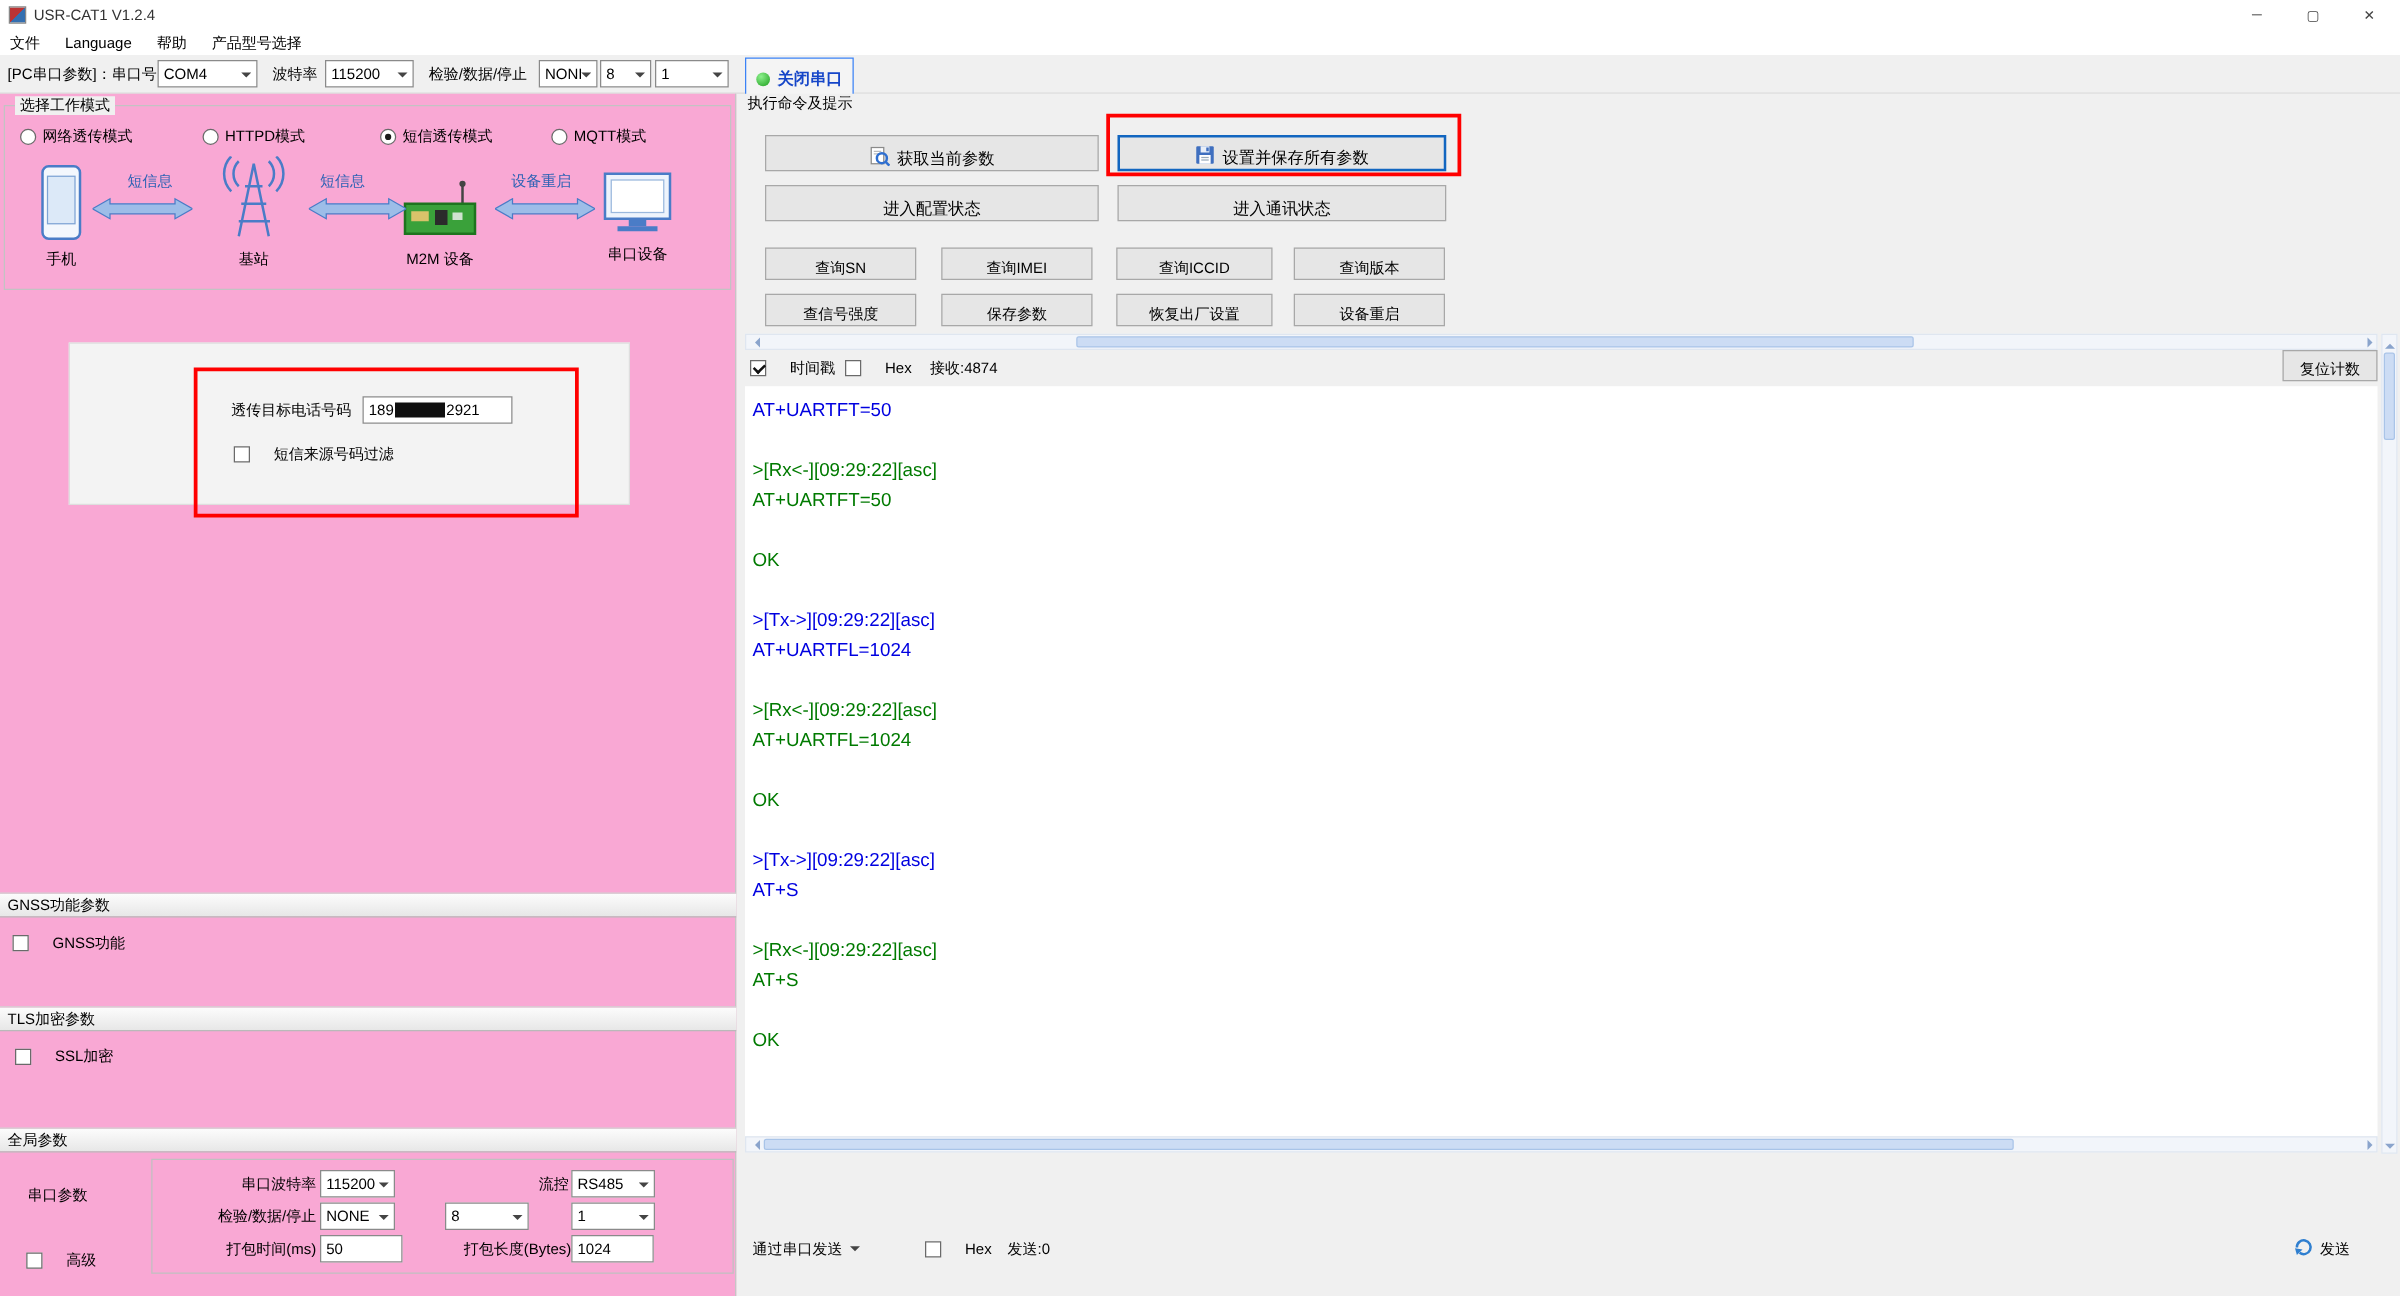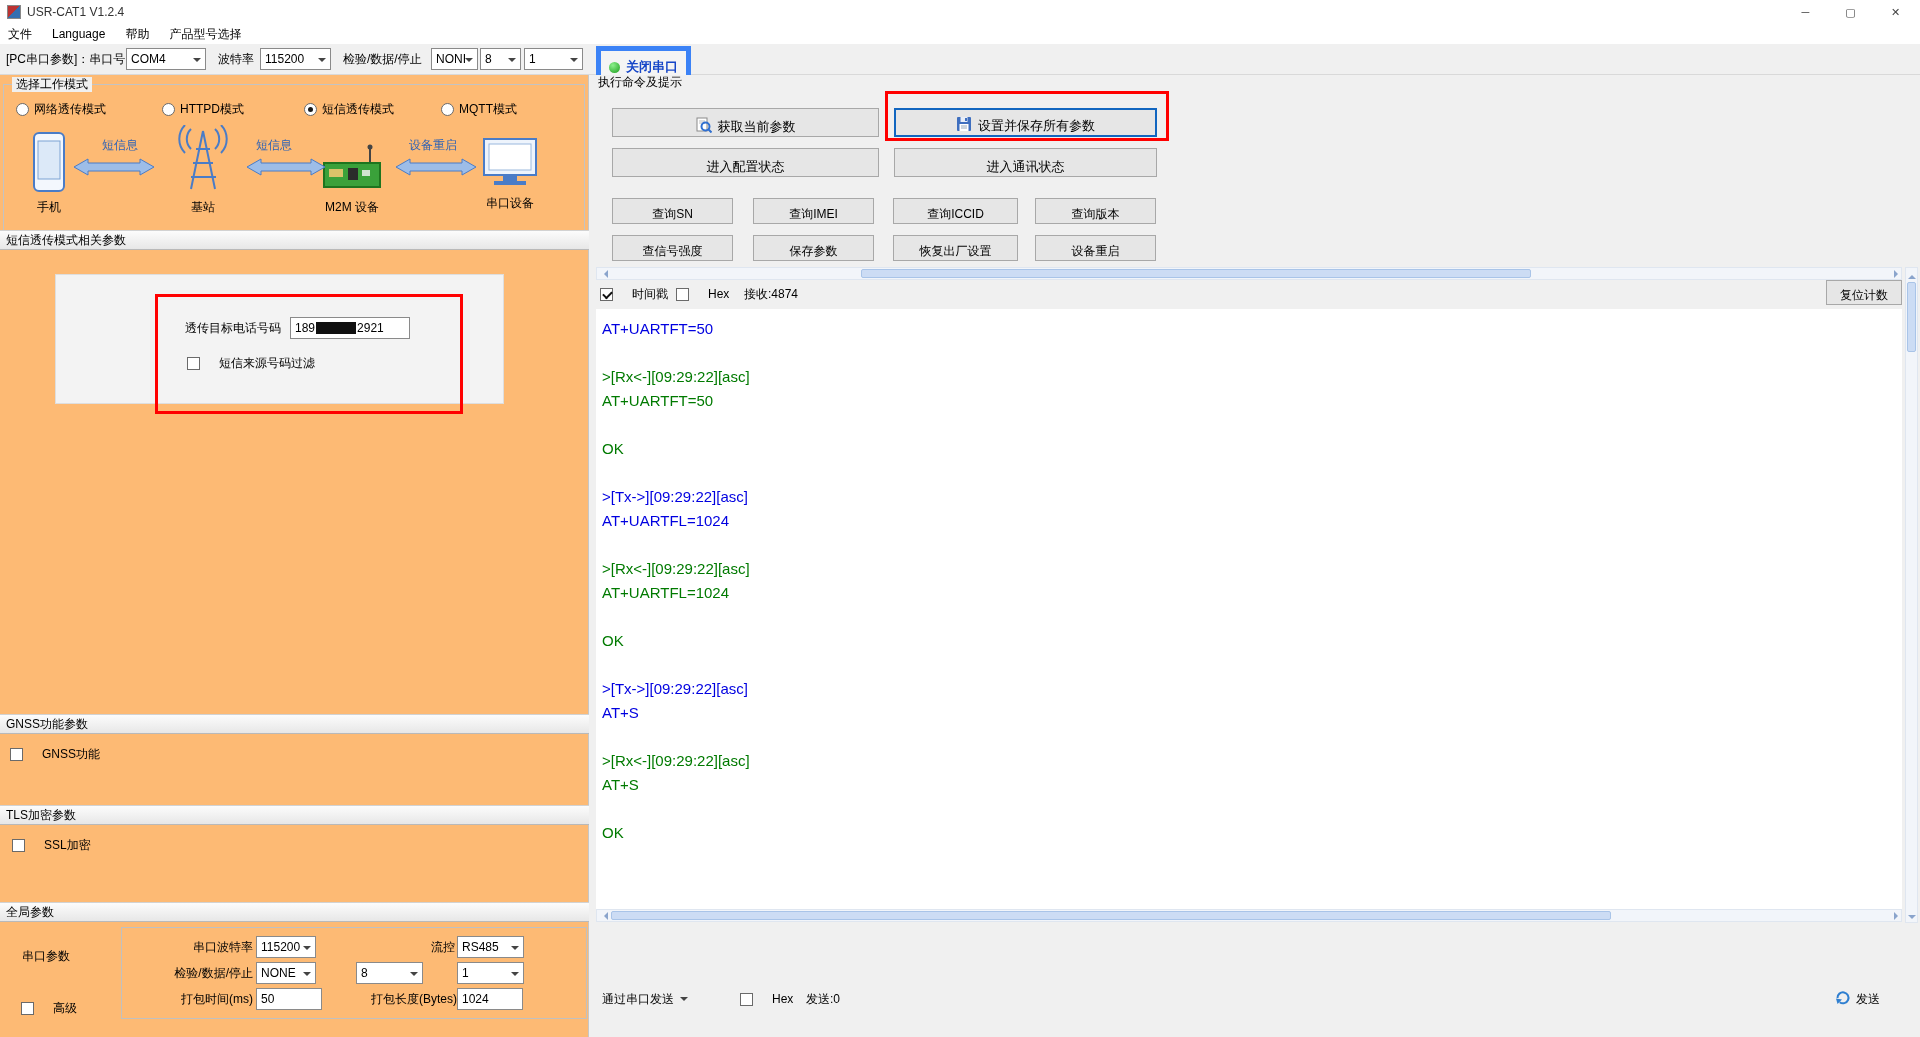--- a/index.html
+++ b/index.html
@@ -14,25 +14,25 @@
   
   .menubar{position:absolute;left:0;top:24px;width:1920px;height:20px;background:#fff;display:flex;align-items:center}
   .menu-item{padding:0 10px;line-height:20px}
   .menu-item:first-child{padding-left:8px}
   
   .toolbar{position:absolute;left:0;top:44px;width:1920px;height:31px;background:#f0f0f0;border-bottom:1px solid #d9d9d9}
   .lbl{position:absolute;line-height:22px;white-space:nowrap}
   .combo{position:absolute;height:22px;background:#fff;border:1px solid #8a8a8a;display:flex;align-items:center;padding:0 16px 0 4px;overflow:hidden;white-space:nowrap}
   .combo::after{content:"";position:absolute;right:4px;top:9px;border:4px solid transparent;border-top-color:#444}
   .tinput{position:absolute;height:22px;background:#fff;border:1px solid #8a8a8a;display:flex;align-items:center;padding:0 4px;overflow:hidden;white-space:nowrap}
-  .flatbtn{position:absolute;height:26px;background:#f4f4f4;border:5px solid #3b82f6;display:flex;align-items:center;gap:6px;padding:16px 8px}
+  .flatbtn{position:absolute;height:26px;background:#f4f4f4;border:1px solid #3b82f6;display:flex;align-items:center;gap:6px;padding:16px 8px}
   .green-dot{width:11px;height:11px;border-radius:50%;background:radial-gradient(circle at 35% 30%,#8cf08c,#1d9e1d);border:1px solid #14791 4;flex:none}
   .closeport-txt{color:var(--accent);font-weight:bold;font-size:13px}
   
-  .panel-left{position:absolute;left:0;top:75px;width:589px;height:962px;background:#fdba74;border-right:1px solid #c6c6c6}
+  .panel-left{position:absolute;left:0;top:75px;width:589px;height:962px;background:#f9a8d4;border-right:1px solid #c6c6c6}
   .panel-right{position:absolute;left:596px;top:75px;width:1324px;height:962px;background:#f0f0f0}
   
   .group{position:absolute;border:1px solid #c3c3c3}
   .group-caption{position:absolute;top:-8px;left:8px;background:#f0f0f0;padding:0 4px;line-height:15px}
   .radio-item{position:absolute;display:flex;align-items:center;gap:5px;height:16px}
   .radio{width:13px;height:13px;border:1px solid #6a6a6a;border-radius:50%;background:#fff;position:relative;flex:none}
   .radio.sel::after{content:"";position:absolute;left:3px;top:3px;width:5px;height:5px;border-radius:50%;background:#1a1a1a}
   .cb-item{position:absolute;display:flex;align-items:center;gap:19px;height:16px;white-space:nowrap}
   .cb{width:13px;height:13px;background:#fff;border:1px solid #6a6a6a;position:relative;flex:none}
   .cb.checked::after{content:"";position:absolute;left:2px;top:2px;width:7px;height:4px;border-left:2px solid #111;border-bottom:2px solid #111;transform:rotate(-45deg)}
@@ -179,21 +179,20 @@
           <polygon points="0,10 14,2 14,6 66,6 66,2 80,10 66,18 66,14 14,14 14,18" fill="#9dbde8" stroke="#4a7cc7"></polygon>
         </svg></span>
     <span class="dg-arrow" style="left:243px;top:72px"><svg width="78" height="20">
           <polygon points="0,10 14,2 14,6 64,6 64,2 78,10 64,18 64,14 14,14 14,18" fill="#9dbde8" stroke="#4a7cc7"></polygon>
         </svg></span>
     <span class="dg-arrow" style="left:392px;top:72px"><svg width="80" height="20">
           <polygon points="0,10 14,2 14,6 66,6 66,2 80,10 66,18 66,14 14,14 14,18" fill="#9dbde8" stroke="#4a7cc7"></polygon>
         </svg></span>
   </div>
 
-  <div class="sec-hdr" style="top:155px">短信透传模式相关参数</div>
   <div class="inner-box" style="left:55px;top:199px;width:449px;height:130px">
     <span class="lbl" style="left:129px;top:42px">透传目标电话号码</span>
     <div class="tinput" style="left:234px;top:42px;width:120px">
       <span>189</span>
         <span class="redact"></span>
         <span>2921</span>
     </div>
     <label class="cb-item" style="left:131px;top:80px">
       <span class="cb"></span>
       <span>短信来源号码过滤</span>

